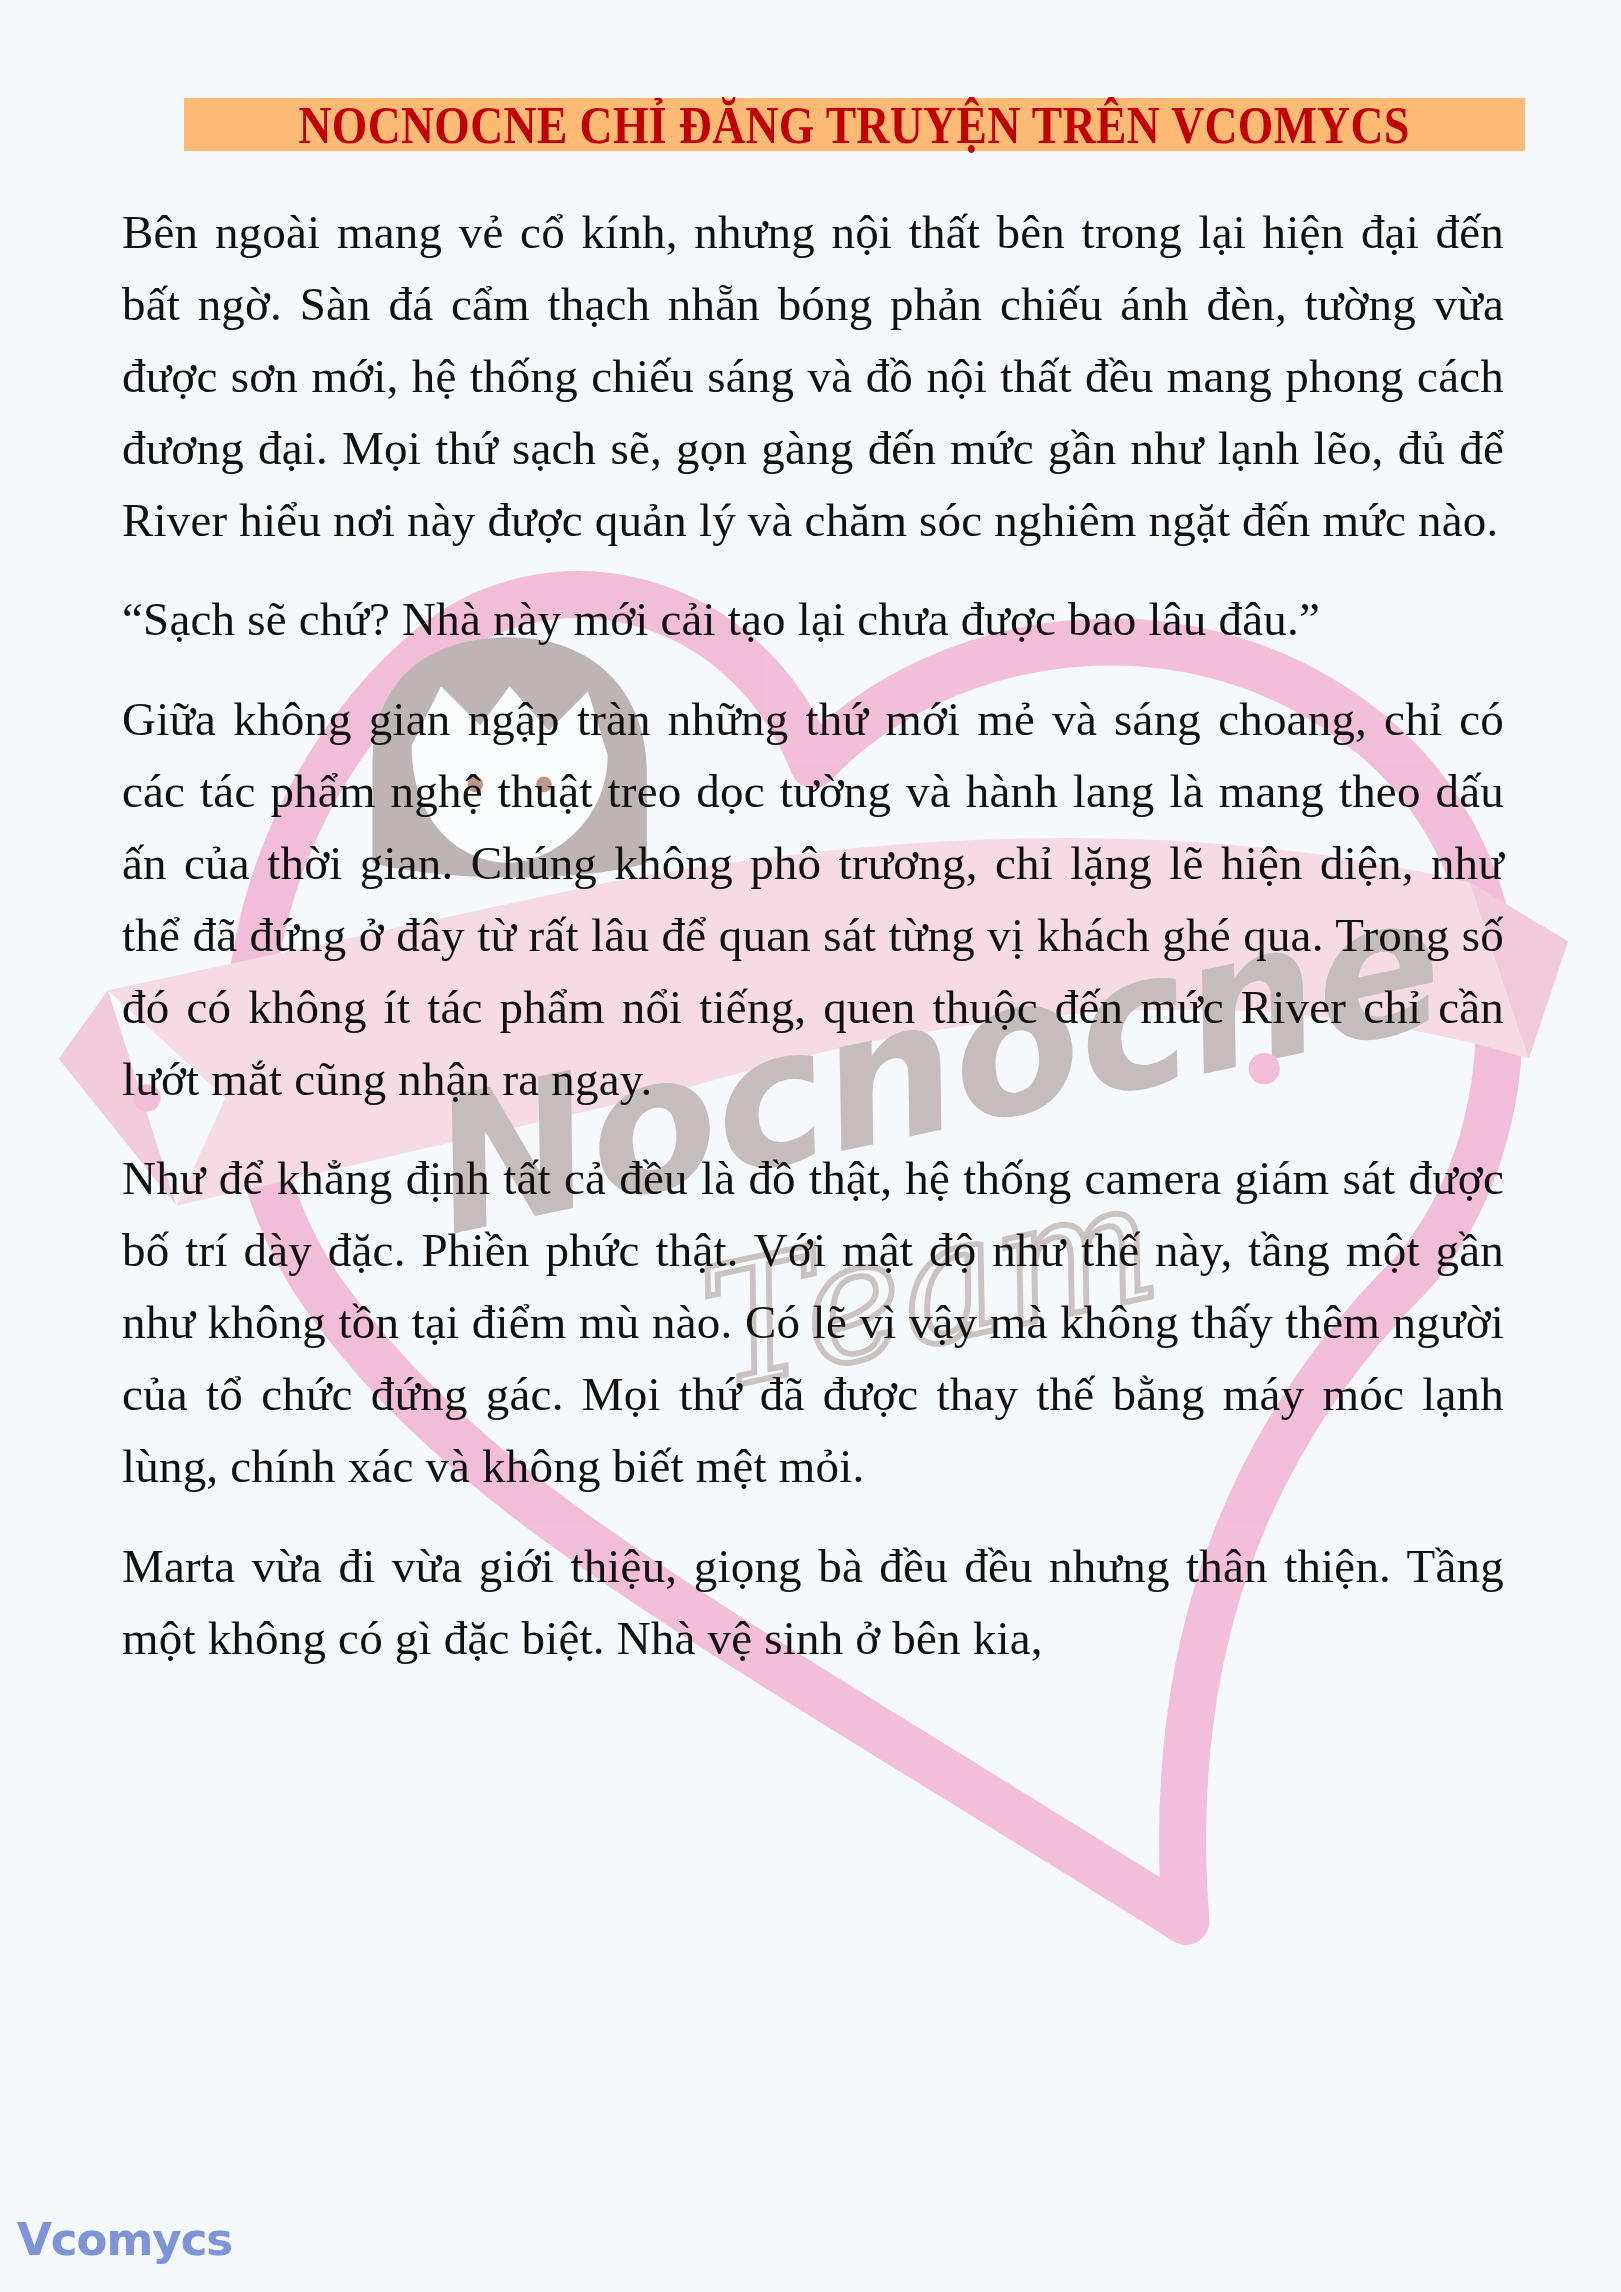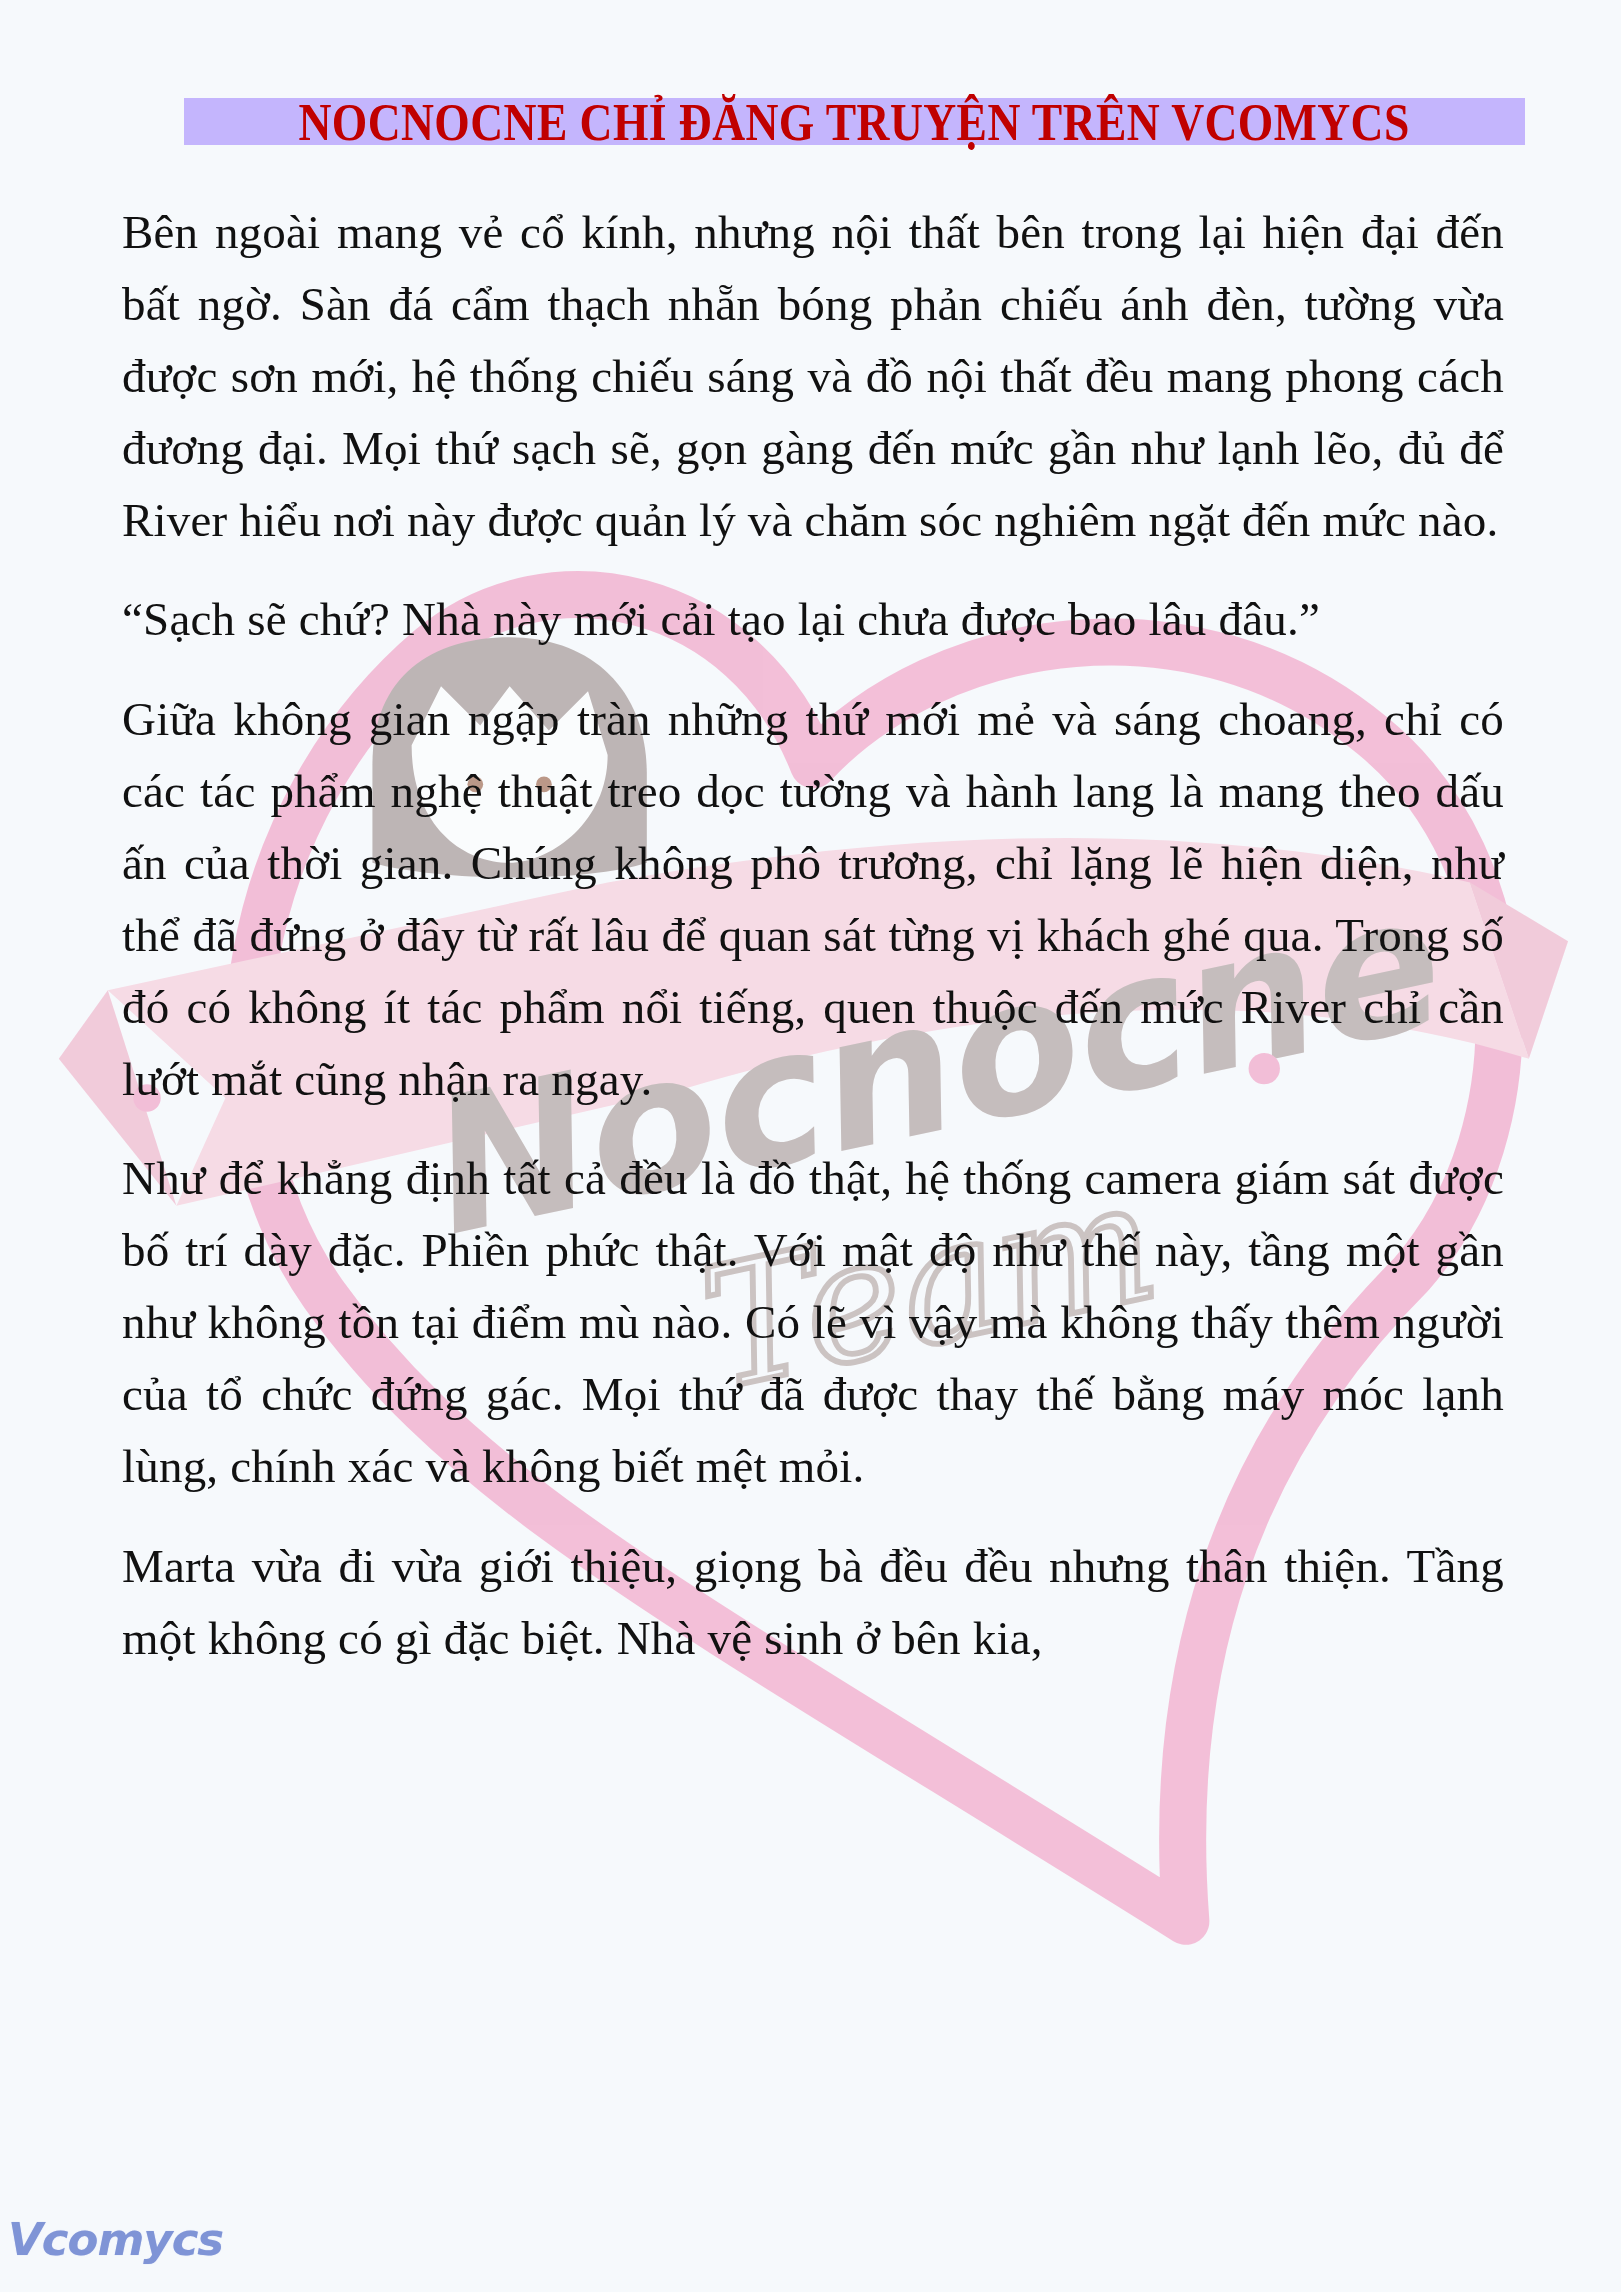--- a/index.html
+++ b/index.html
@@ -4,43 +4,43 @@
   <style>
     html, body { margin: 0; padding: 0; }
     body {
       width: 1621px; height: 2293px; position: relative; overflow: hidden;
       background: #f6f9fc;
       font-family: "Liberation Serif", "DejaVu Serif", serif;
       color: #111;
     }
     .watermark { position: absolute; left: 0; top: 0; width: 1621px; height: 2293px; z-index: 0; }
     .header {
-      position: absolute; left: 184px; top: 98px; width: 1341px; height: 47px;
-      background: #c4b5fd;
+      position: absolute; left: 184px; top: 98px; width: 1341px; height: 53px;
+      background: #fdba74;
       display: flex; align-items: center; justify-content: center;
       z-index: 2;
     }
     .header-text {
       font-family: "Liberation Serif", "DejaVu Serif", serif;
       font-weight: bold; color: #c00000;
       font-size: 53px; letter-spacing: 0.5px;
       transform: scaleX(0.86); white-space: nowrap;
     }
     .content {
       position: absolute; left: 122px; top: 196px; width: 1382px; z-index: 2;
     }
     .para {
       margin: 0 0 27.4px 0;
       font-size: 47px; line-height: 72px;
       text-align: justify; text-align-last: left;
       letter-spacing: 0.2px;
     }
     .logo {
-      position: absolute; left: 8px; top: 2213px; z-index: 2;
-      font-family: "DejaVu Sans", sans-serif; font-weight: bold; font-style: italic;
+      position: absolute; left: 17px; top: 2213px; z-index: 2;
+      font-family: "DejaVu Sans", sans-serif; font-weight: bold; 
       font-size: 45px; color: #7f94d6; letter-spacing: -1px;
       text-shadow: 0 0 1px #c3cdf0;
     }
   </style>
 </head>
 <body>
 
 <svg class="watermark" viewBox="0 0 1654 2339" xmlns="http://www.w3.org/2000/svg">
   <g opacity="0.55">
 

